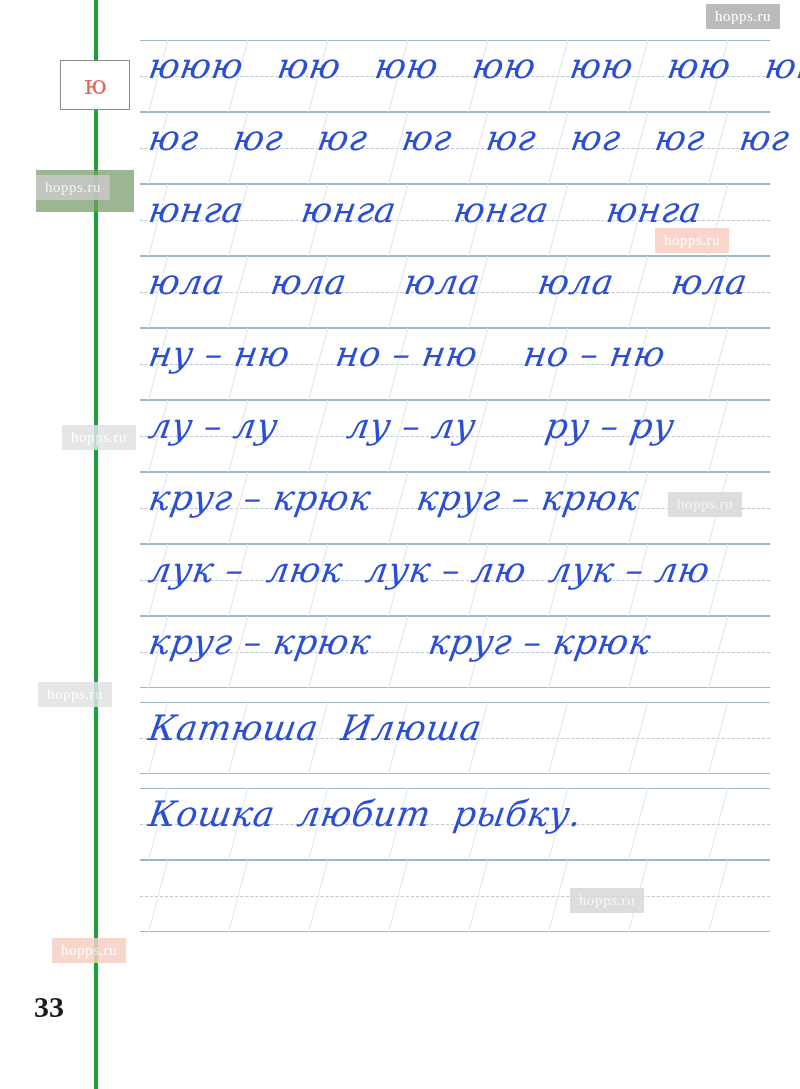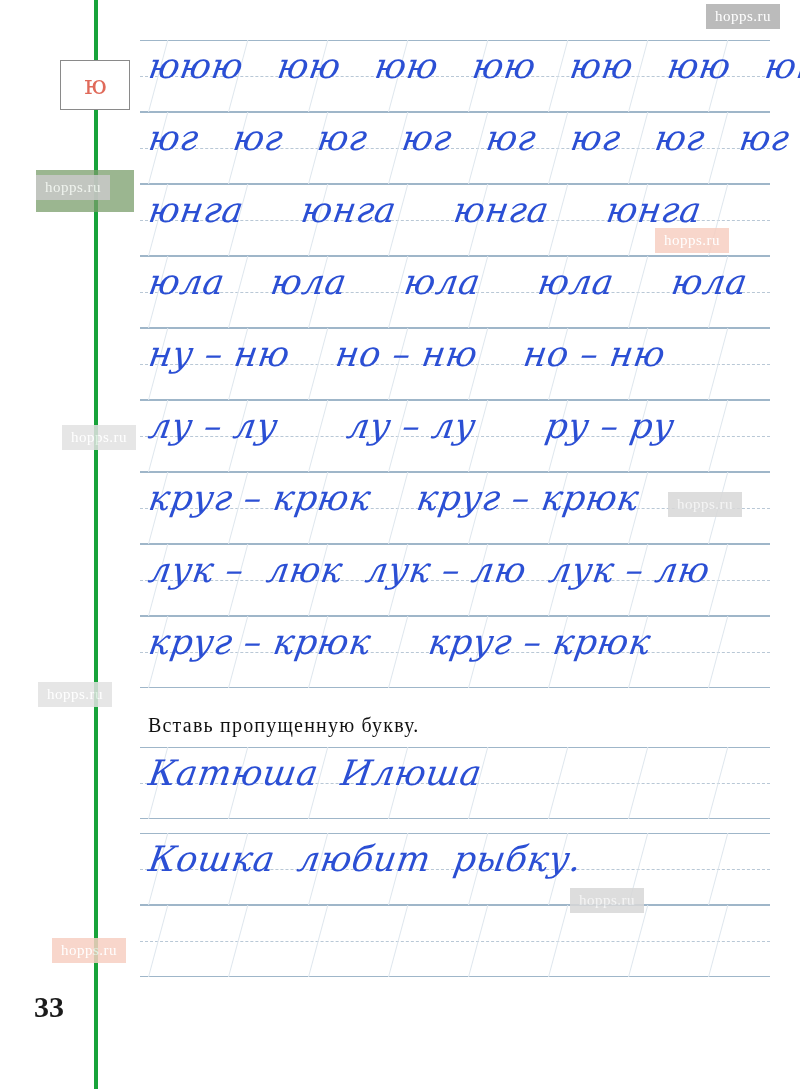--- a/index.html
+++ b/index.html
@@ -332,21 +332,20 @@
           <i style="left:270px"></i>
           <i style="left:350px"></i>
           <i style="left:430px"></i>
           <i style="left:510px"></i>
           <i style="left:590px"></i>
       </div>
       <div class="hand big">круг – крюк     круг – крюк</div>
     </div>
 
     <div class="spacer-sm"></div>
-    <div class="instruction">Вставь пропущенную букву.</div>
 
     <div class="row">
       <div class="solid-top"></div>
       <div class="dashed-mid"></div>
       <div class="solid-base"></div>
       <div class="slants">
         <i style="left:30px"></i>
           <i style="left:110px"></i>
           <i style="left:190px"></i>
           <i style="left:270px"></i>

